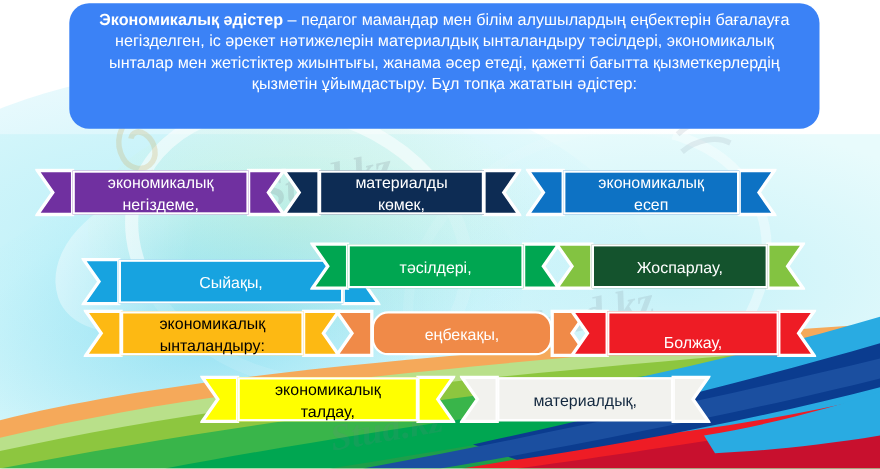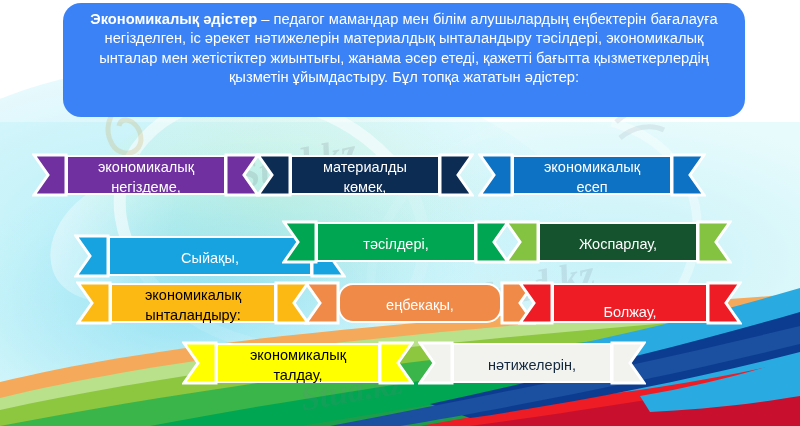--- a/index.html
+++ b/index.html
@@ -286,18 +286,18 @@
         </div>
       </div>
       <div class="ribbon" style="left: 452px; top: 343px; width: 160px;">
         <svg class="tailsvg l" viewBox="0 0 36 44">
           <path d="M2,2 L34,2 L34,42 L2,42 L16,22 Z" fill="#f2f2ee" stroke="#ffffff" stroke-width="3"></path>
         </svg>
         <svg class="tailsvg r" viewBox="0 0 36 44">
           <path d="M2,2 L34,2 L20,22 L34,42 L2,42 Z" fill="#f2f2ee" stroke="#ffffff" stroke-width="3"></path>
         </svg>
         <div class="body" style="background: rgb(242, 242, 238);">
-          <span class="label" style="color: rgb(19, 40, 63);">нәтижелерін,</span>
+          <span class="label" style="color: rgb(19, 40, 63);">материалдық,</span>
         </div>
       </div>
     </div>
 
 </div>
 
 </body></html>

